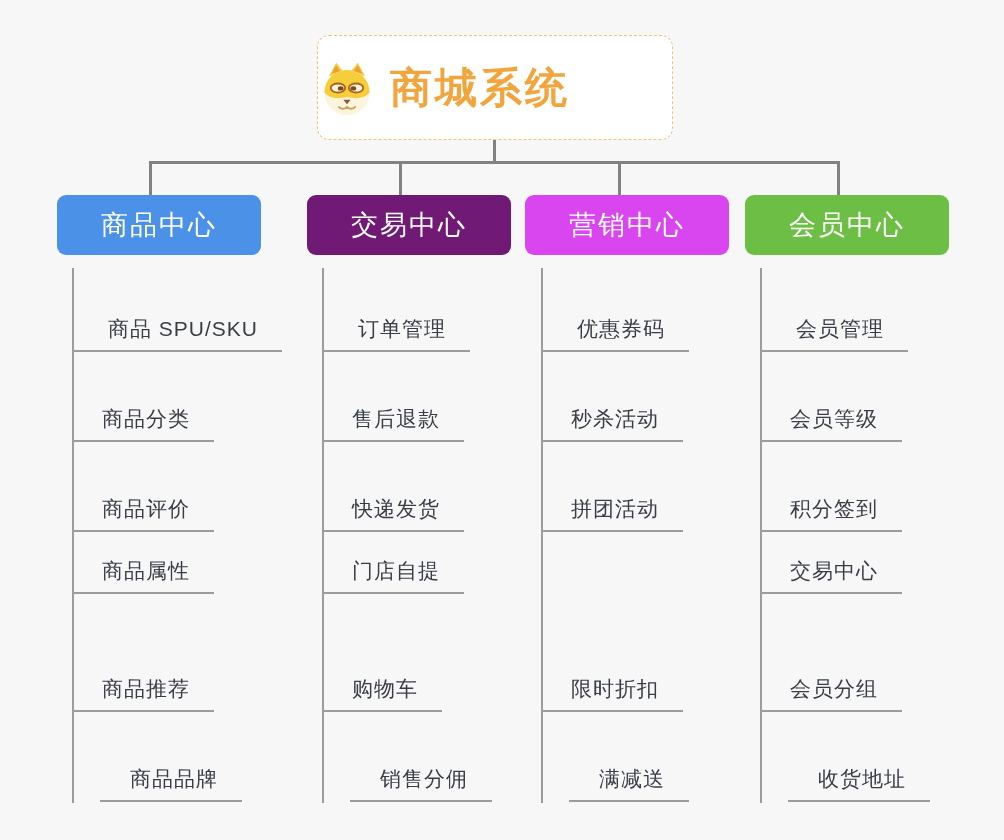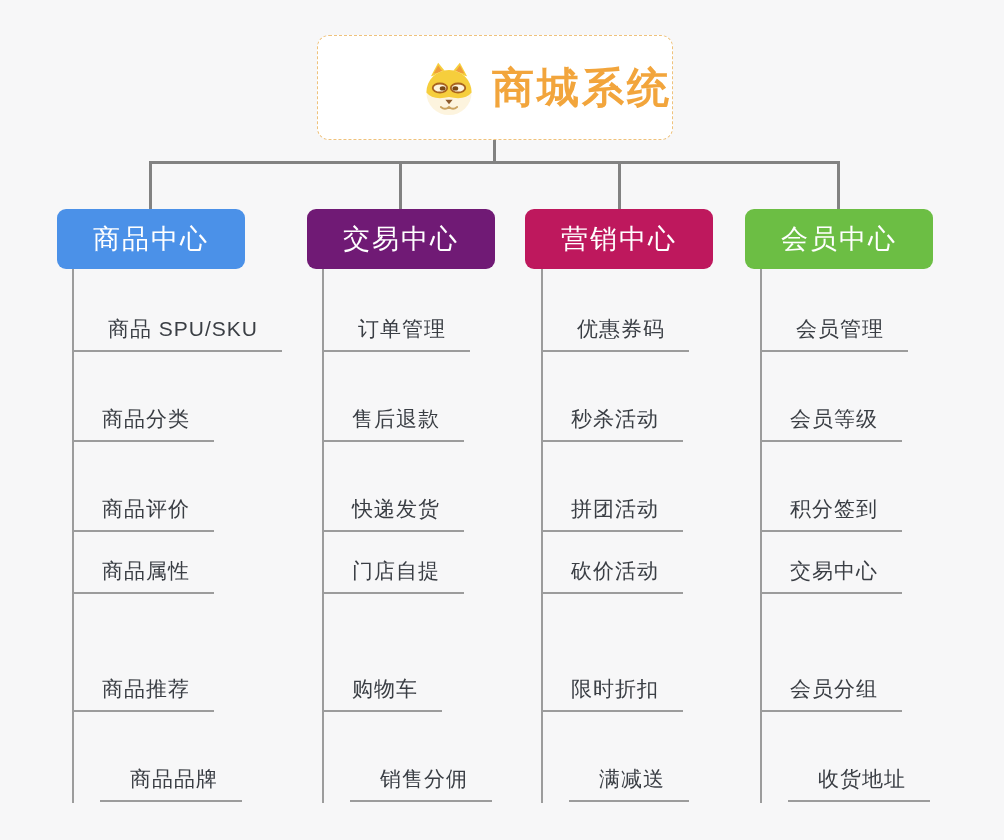--- a/index.html
+++ b/index.html
@@ -18,31 +18,31 @@
   .drop{top:161px;width:3px;height:50px;}
   .drop.d0{left:149px;} .drop.d1{left:399px;} .drop.d2{left:618px;} .drop.d3{left:837px;}
 
   .trunk{position:absolute;top:268px;height:535px;width:2px;background:#9c9c9c;}
   .trunk.c0{left:72px;} .trunk.c1{left:322px;} .trunk.c2{left:541px;} .trunk.c3{left:760px;}
 
   
   .root-node{
     position:absolute;left:317px;top:35px;width:356px;height:105px;
     background:#ffffff;border:1px dashed #efc27c;border-radius:12px;
-    display:flex;align-items:center;justify-content:flex-end;gap:14px;
+    display:flex;align-items:center;justify-content:flex-start;gap:14px;
     box-sizing:border-box;
   }
   .root-title{
     font-size:42px;font-weight:600;color:#f2a53c;letter-spacing:3px;white-space:nowrap;
   }
   .dog-icon{width:58px;height:56px;flex:0 0 auto;}
 
   
   .branch{
-    position:absolute;top:209px;width:188px;height:60px;border-radius:9px;
+    position:absolute;top:195px;width:204px;height:60px;border-radius:9px;
     display:flex;align-items:center;justify-content:center;
     color:#ffffff;font-size:27px;font-weight:400;letter-spacing:2px;
     box-sizing:border-box;
   }
   .branch.c0{left:57px;} .branch.c1{left:307px;} .branch.c2{left:525px;} .branch.c3{left:745px;}
 
   
   .leaf{
     position:absolute;
     display:inline-block;white-space:nowrap;
@@ -94,21 +94,21 @@
     </svg>
     <span class="root-title">商城系统</span>
   </div>
 
   <div class="branch c0" style="background-color: rgb(75, 145, 232);">
     <span>商品中心</span>
   </div>
   <div class="branch c1" style="background-color: #701a75;">
     <span>交易中心</span>
   </div>
-  <div class="branch c2" style="background-color: #be185d;">
+  <div class="branch c2" style="background-color: #d946ef;">
     <span>营销中心</span>
   </div>
   <div class="branch c3" style="background-color: rgb(108, 190, 68);">
     <span>会员中心</span>
   </div>
 
   <div class="leaf c0 r0">商品 SPU/SKU</div>
   <div class="leaf c0 r1">商品分类</div>
   <div class="leaf c0 r2">商品评价</div>
   <div class="leaf c0 r3">商品属性</div>
@@ -118,21 +118,20 @@
   <div class="leaf c1 r0">订单管理</div>
   <div class="leaf c1 r1">售后退款</div>
   <div class="leaf c1 r2">快递发货</div>
   <div class="leaf c1 r3">门店自提</div>
   <div class="leaf c1 r4">购物车</div>
   <div class="leaf c1 r5">销售分佣</div>
 
   <div class="leaf c2 r0">优惠券码</div>
   <div class="leaf c2 r1">秒杀活动</div>
   <div class="leaf c2 r2">拼团活动</div>
-  <div class="leaf c2 r3">砍价活动</div>
   <div class="leaf c2 r4">限时折扣</div>
   <div class="leaf c2 r5">满减送</div>
 
   <div class="leaf c3 r0">会员管理</div>
   <div class="leaf c3 r1">会员等级</div>
   <div class="leaf c3 r2">积分签到</div>
   <div class="leaf c3 r3">交易中心</div>
   <div class="leaf c3 r4">会员分组</div>
   <div class="leaf c3 r5">收货地址</div>
 

